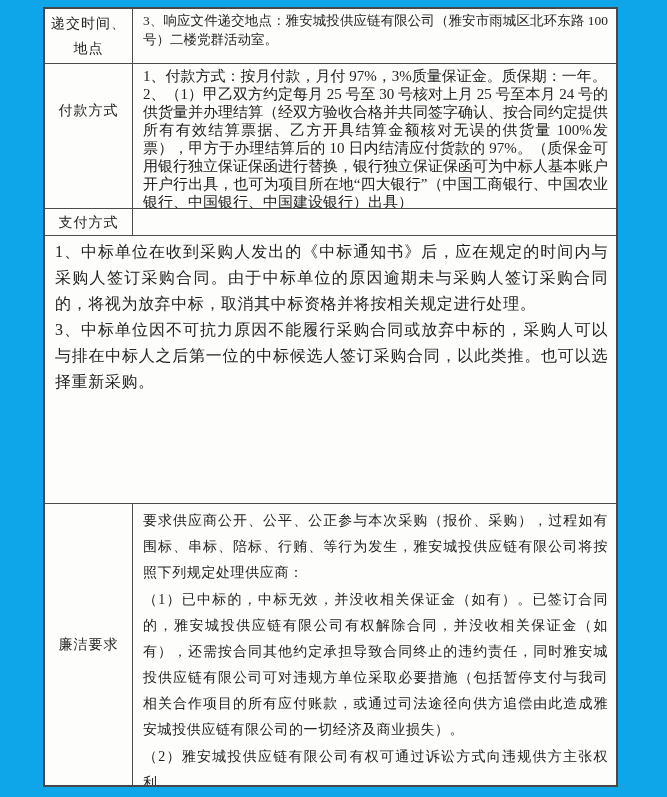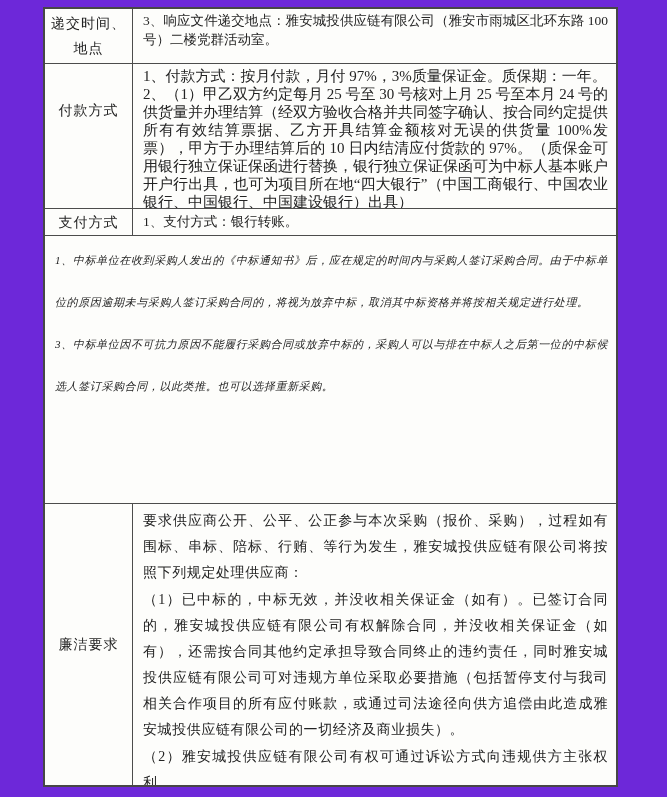--- a/index.html
+++ b/index.html
@@ -11,21 +11,21 @@
     height: 797px;
     position: relative;
     background: #f5f4f1;
     font-family: "Liberation Serif", "DejaVu Serif", serif;
     color: #262626;
     overflow: hidden;
   }
   .page {
     position: absolute;
     inset: 0;
-    background: #6d28d9;
+    background: #0ea5e9;
   }
   .doc-table {
     position: absolute;
     left: 43px;
     top: 7px;
     width: 575px;
     height: 780px;
     box-sizing: border-box;
     border: 2px solid #474747;
     display: flex;
@@ -67,21 +67,21 @@
   .row-2 { height: 145px; }
   .row-3 { height: 27px; }
   .row-4 { height: 268px; }
   .row-5 { flex: 1; }
 
   
   .row-1 .content { font-size: 13.5px; line-height: 19px; }
   .row-2 .content { font-size: 15px; line-height: 18px; padding-top: 3px; }
   .row-2 .label  { align-items: flex-start; padding-top: 34px; font-family: Liberation Serif, serif; }
   .row-3 .content { font-size: 13.5px; line-height: 18px; padding-top: 4px; }
-  .row-4 .content { font-size: 11px; line-height: 42px; padding-top: 3px; letter-spacing: 0.6px; font-style: italic; }
+  .row-4 .content { font-size: 16px; line-height: 26px; padding-top: 3px; letter-spacing: 0.6px; }
   .row-4 .label  { align-items: flex-start; padding-top: 9px; }
   .row-5 .content { font-size: 14px; line-height: 26px; padding-top: 4px; letter-spacing: 0.6px; }
   .row-5 .content p { margin-bottom: 1px; }
 </style>
 </head>
 <body>
 
 <div class="page">
   <div class="doc-table">
 
@@ -97,23 +97,20 @@
       <div class="cell label">付款方式</div>
       <div class="cell content">
         <p>1、付款方式：按月付款，月付 97%，3%质量保证金。质保期：一年。</p>
         <p>2、（1）甲乙双方约定每月 25 号至 30 号核对上月 25 号至本月 24 号的供货量并办理结算（经双方验收合格并共同签字确认、按合同约定提供所有有效结算票据、乙方开具结算金额核对无误的供货量 100%发票），甲方于办理结算后的 10 日内结清应付货款的 97%。（质保金可用银行独立保证保函进行替换，银行独立保证保函可为中标人基本账户开户行出具，也可为项目所在地“四大银行”（中国工商银行、中国农业银行、中国银行、中国建设银行）出具）</p>
         <p>（2）出具银行保函即可不留质保金。</p>
       </div>
     </div>
 
     <div class="row row-3">
       <div class="cell label">支付方式</div>
-      <div class="cell content">
-        <p>1、支付方式：银行转账。</p>
-      </div>
     </div>
 
     <div class="row row-4">
       <div class="cell content">
         <p>1、中标单位在收到采购人发出的《中标通知书》后，应在规定的时间内与采购人签订采购合同。由于中标单位的原因逾期未与采购人签订采购合同的，将视为放弃中标，取消其中标资格并将按相关规定进行处理。</p>
         <p>3、中标单位因不可抗力原因不能履行采购合同或放弃中标的，采购人可以与排在中标人之后第一位的中标候选人签订采购合同，以此类推。也可以选择重新采购。</p>
       </div>
     </div>
 
     <div class="row row-5">

